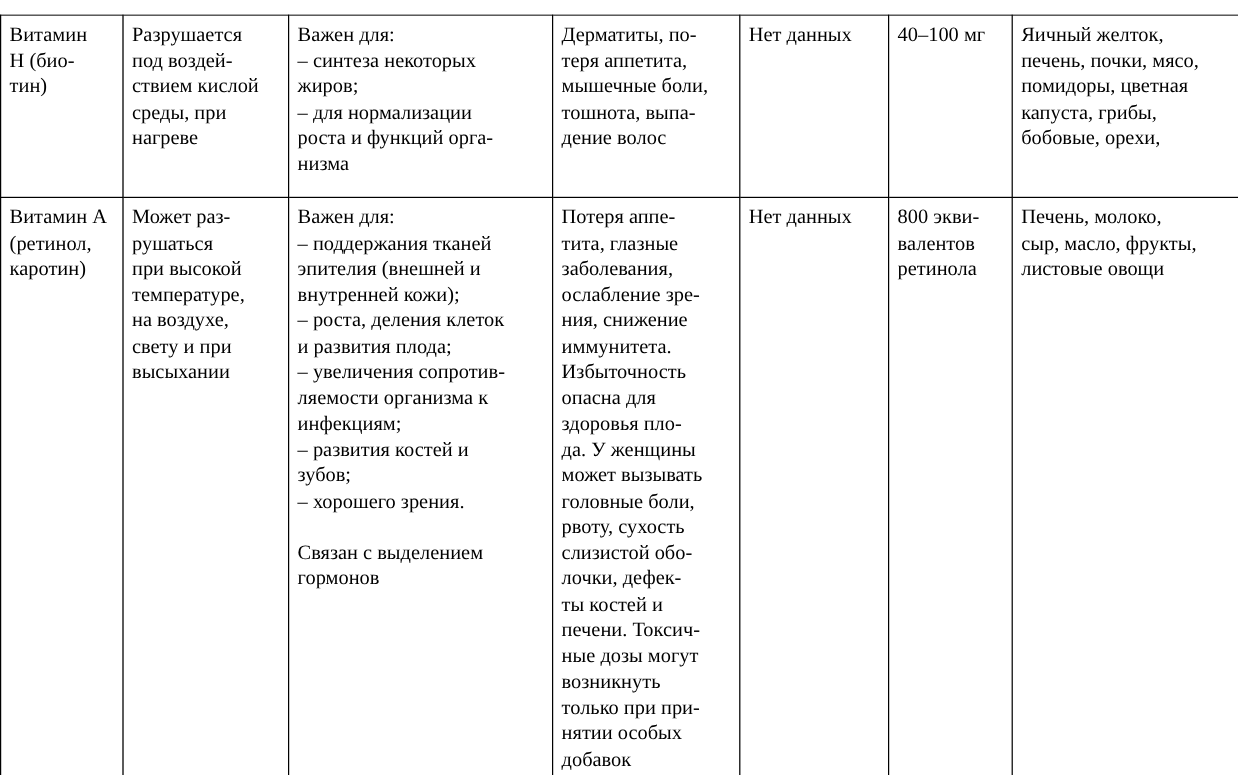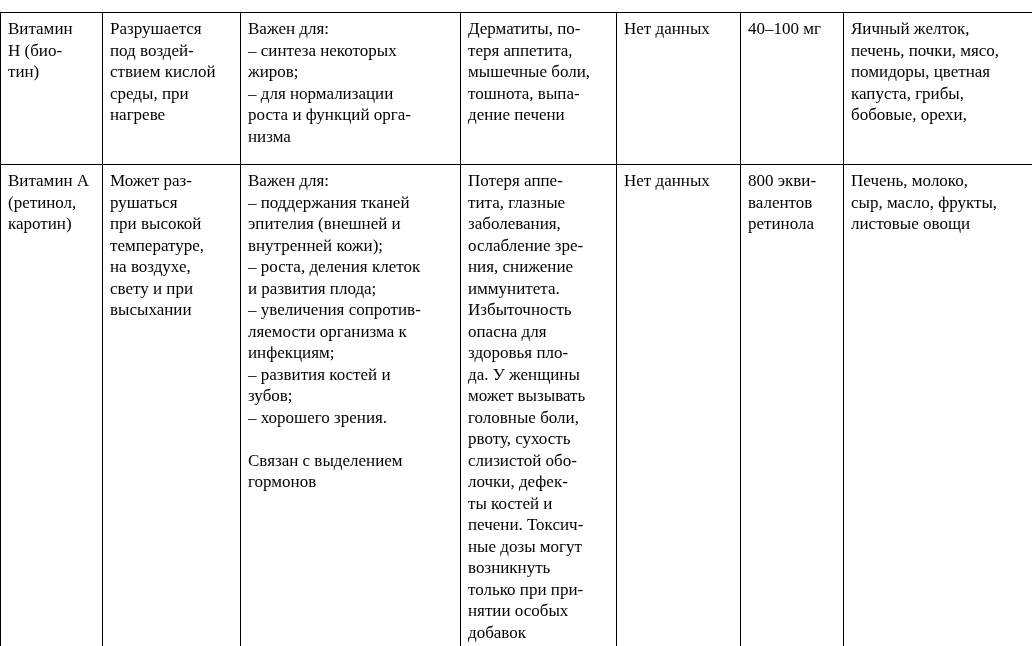--- a/index.html
+++ b/index.html
@@ -63,21 +63,21 @@
         <td>Важен для:
 – синтеза некоторых
 жиров;
 – для нормализации
 роста и функций орга-
 низма</td>
         <td>Дерматиты, по-
 теря аппетита,
 мышечные боли,
 тошнота, выпа-
-дение печени</td>
+дение волос</td>
         <td>Нет данных</td>
         <td>40–100 мг</td>
         <td>Яичный желток,
 печень, почки, мясо,
 помидоры, цветная
 капуста, грибы,
 бобовые, орехи,</td>
       </tr>
       <tr class="row-2">
         <td>Витамин А

